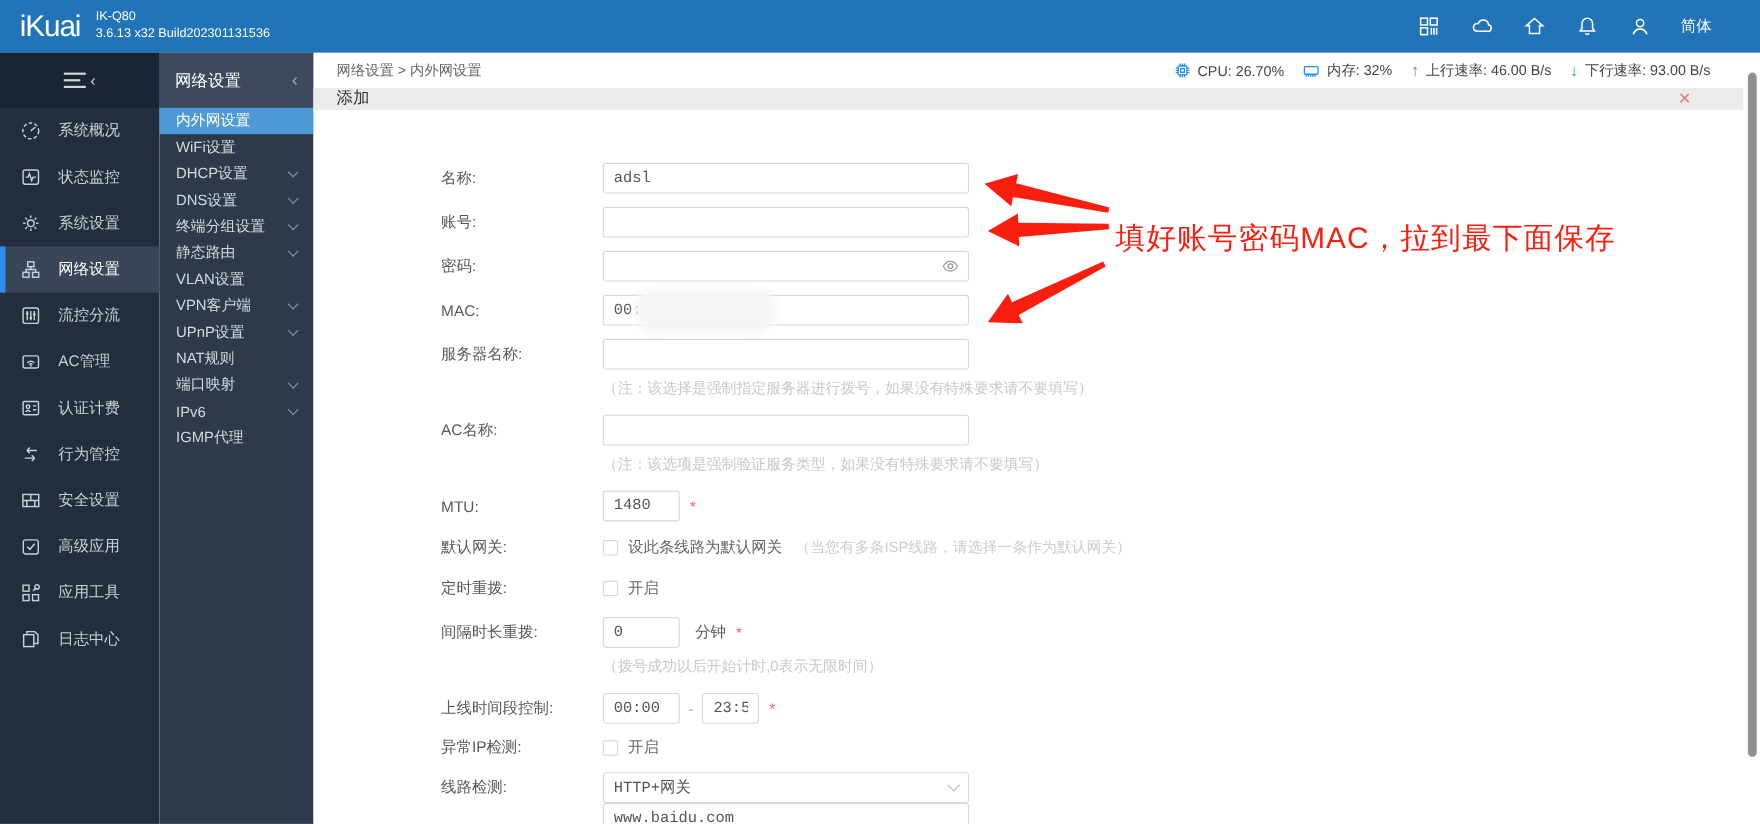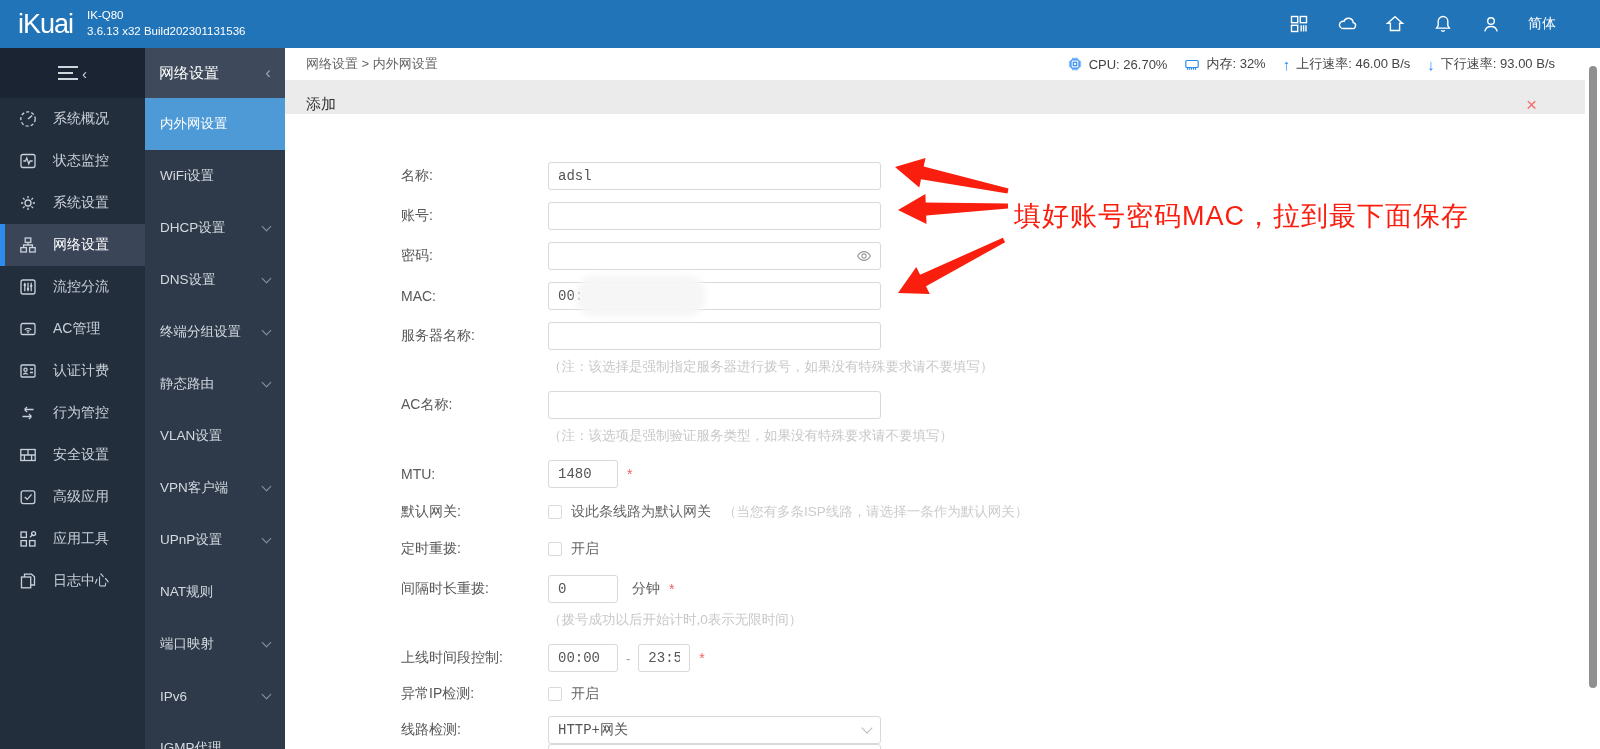--- a/index.html
+++ b/index.html
@@ -29,37 +29,37 @@
     border-left:5px solid transparent; color:#c9d0d9; font-size:14px; cursor:pointer; }
   .sb-item.active { background:#3a4658; border-left-color:#2d8cf0; color:#fff; }
   .sb-ic { width:20px; height:20px; flex-shrink:0; }
   .sb-ic svg { width:20px; height:20px; stroke:#c9d0d9; fill:none; stroke-width:1.3; }
 
   
   .submenu { position:absolute; left:145px; top:48px; width:140px; height:701px; background:#2e3949; }
   .sm-head { height:50px; background:#3e4a5b; color:#fff; font-size:15px;
     display:flex; align-items:center; justify-content:space-between; padding:0 14px; }
   .sm-head .back { color:#9aa5b1; font-size:17px; cursor:pointer; }
-  .sm-item { height:52px; display:flex; align-items:center; justify-content:space-between;
+  .sm-item { height:24px; display:flex; align-items:center; justify-content:space-between;
     padding:0 15px; color:#d4dae1; font-size:13.5px; cursor:pointer; }
   .sm-item.active { background:#4e9ad6; color:#fff; }
   .chev-down { width:7px; height:7px; border-right:1.4px solid #8b96a3; border-bottom:1.4px solid #8b96a3;
     transform:rotate(45deg); margin-top:-4px; }
 
   
   .main { position:absolute; left:285px; top:48px; width:1300px; height:701px; background:#fff; }
   .crumbbar { height:32px; display:flex; align-items:center; justify-content:space-between;
     padding:0 30px 0 21px; }
   .breadcrumb { font-size:13px; color:#666; }
   .status { display:flex; align-items:center; gap:17px; font-size:13px; color:#444; }
   .stat { display:flex; align-items:center; gap:6px; }
   .stat svg { stroke:#2d8cf0; fill:none; stroke-width:1.2; width:16px; height:16px; }
   .arrow-glyph { color:#2d8cf0; font-size:15px; }
 
-  .panelbar { height:34px; background:#ebebeb; display:flex; align-items:flex-end;
+  .panelbar { height:20px; background:#ebebeb; display:flex; align-items:flex-start;
     justify-content:space-between; padding:0 48px 0 21px; font-size:15px; color:#333; }
   .close-x { color:#f56c6c; font-size:19px; cursor:pointer; line-height:1; }
 
   
   .form { position:relative; padding:48px 0 0 116px; }
   .frow { display:flex; align-items:center; margin-bottom:12px; }
   .fgroup { margin-bottom:13px; }
   .fgroup .frow { margin-bottom:0; }
   .flabel { width:147px; flex-shrink:0; font-size:14px; color:#595959; }
   .inp { height:28px; width:333px; border:1px solid #d9d9d9; border-radius:3px;

